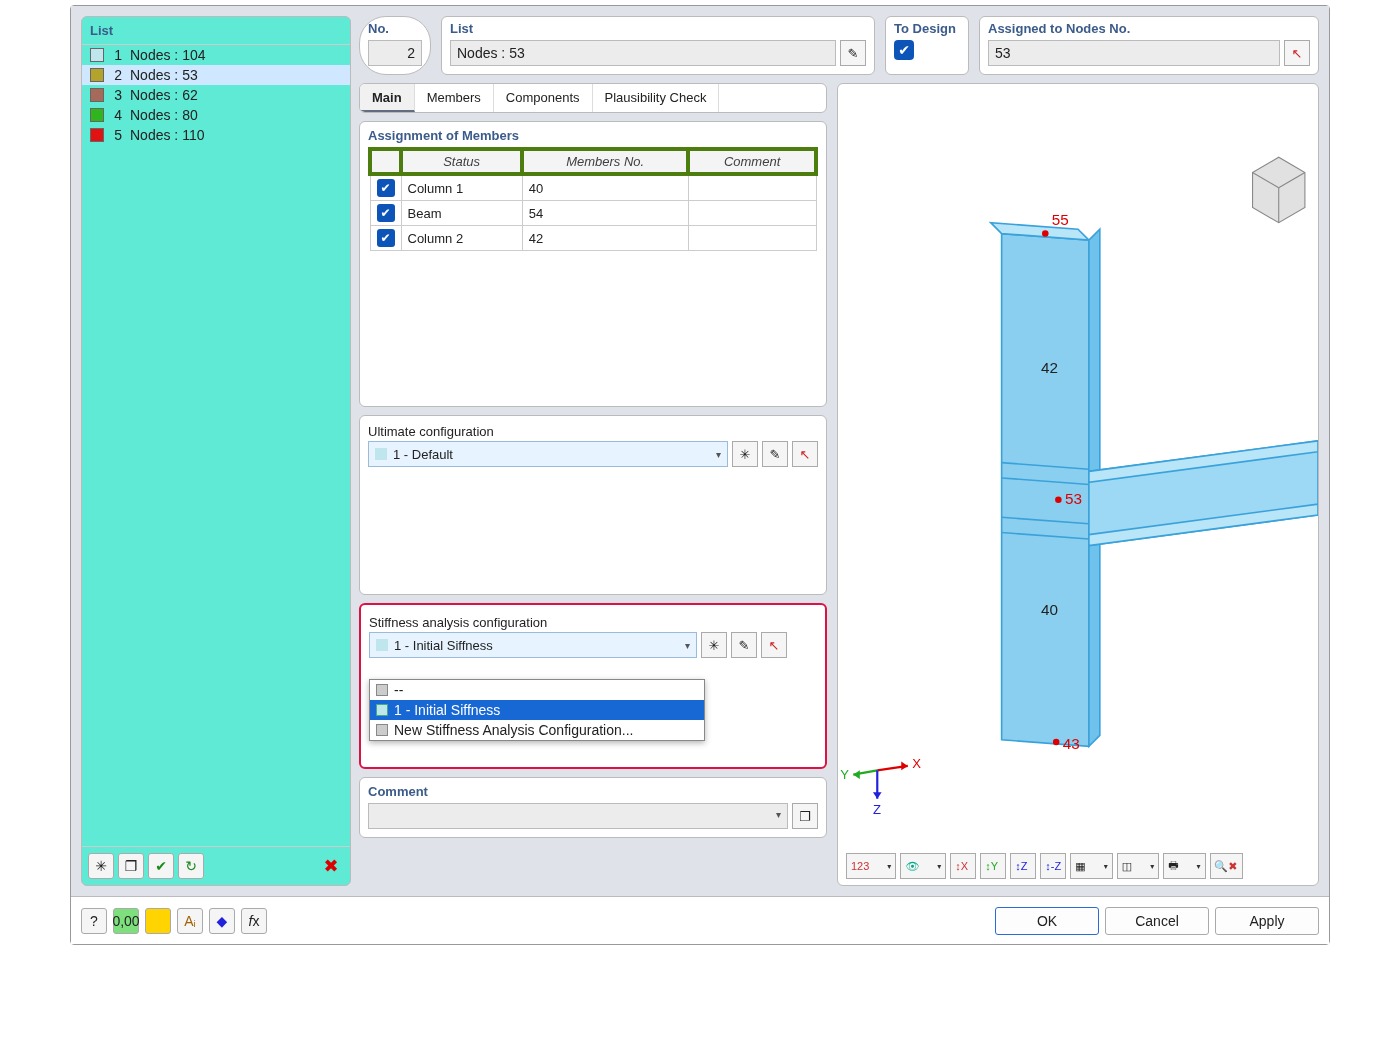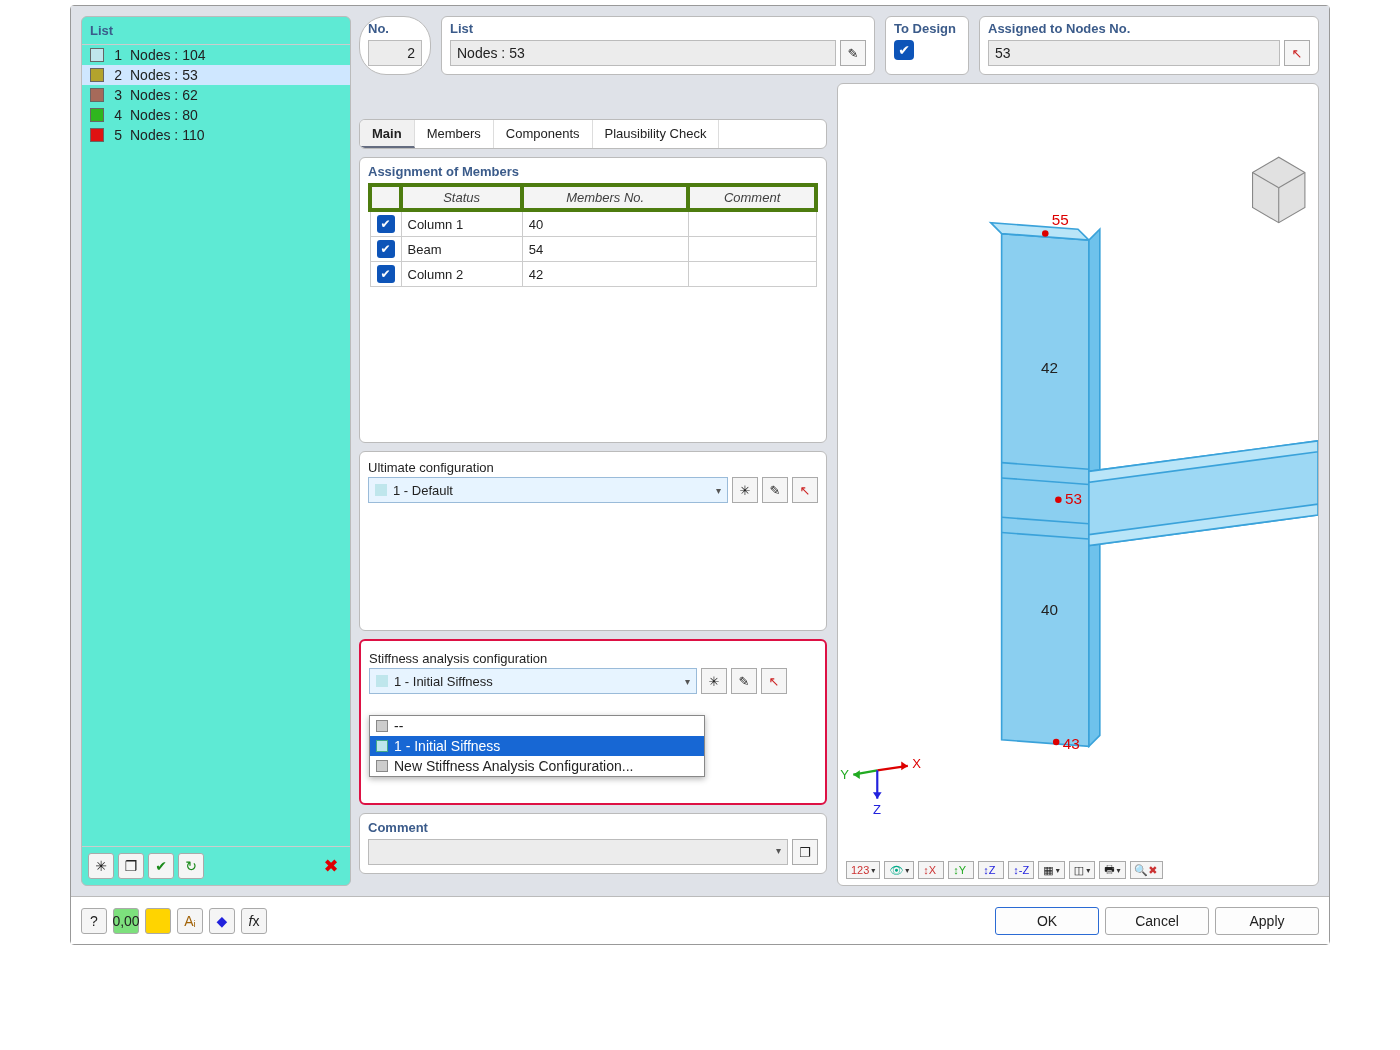--- a/index.html
+++ b/index.html
@@ -24,21 +24,21 @@
   .header-row { display:flex; gap:10px; }
   .field-box { background:#fff; border:1px solid #bbb; border-radius:6px; padding:4px 8px 8px 8px; flex:1; }
   .field-box.small { flex:0 0 72px;border-radius:27px; }
   .field-box.mid { flex:0 0 84px; }
   .field-title { font-weight:bold; color:#3b5b8a; font-size:13px; margin-bottom:4px; }
   .grey-input { background:#ececec; border:1px solid #bbb; height:26px; display:flex; align-items:center; padding:0 6px; font-size:14px; }
   .name-row { display:flex; gap:4px; align-items:center; }
   .sm-icon { width:26px; height:26px; border:1px solid #aaa; display:flex; align-items:center; justify-content:center; background:#f5f5f5; }
   .checkbox { width:20px; height:20px; background:#0d54b8; border-radius:4px; display:flex; align-items:center; justify-content:center; color:#fff; font-size:14px; }
   .main-area { flex:1; display:flex; gap:10px; }
-  .left-main { flex:0 0 468px; display:flex; flex-direction:column; gap:8px;margin-top:36px; }
+  .left-main { flex:0 0 468px; display:flex; flex-direction:column; gap:8px; }
   .right-main { flex:1; background:#fff; border:1px solid #bbb; border-radius:6px; position:relative; }
   .tabs-bar { background:#fff; border:1px solid #bbb; border-radius:6px; display:flex; height:30px; align-items:stretch; overflow:hidden; }
   .tab { padding:6px 12px; font-size:13px; color:#222; border-right:1px solid #ddd; }
   .tab.active { background:#f1f1f1; font-weight:600; border-bottom:2px solid #646c80; }
   .block { background:#fff; border:1px solid #bbb; border-radius:6px; padding:4px 8px 8px 8px; }
   .block-title { font-weight:bold; color:#3b5b8a; font-size:13px; padding:2px 0 4px 0; }
   table.members { width:100%; border-collapse:collapse; font-size:13px; }
   table.members th { background:#f4f4f4; border:4px solid #4d7c0f; padding:3px 6px; font-weight:normal; color:#404040;font-style:italic; }
   table.members td { border:1px solid #ccc; padding:3px 6px; }
   .cb { width:18px; height:18px; background:#0d54b8; border-radius:3px; display:inline-flex; align-items:center; justify-content:center; color:#fff; font-size:12px; }
@@ -48,21 +48,21 @@
   .dropdown .chip2 { width:12px; height:12px; background:#bfe6ec; margin-right:6px; }
   .dropdown .arrow { position:absolute; right:6px; color:#555; font-size:10px; }
   .highlighted-block { border:2px solid #d14; border-radius:6px; padding:6px 8px 40px 8px; background:#fff; position:relative; min-height:166px; }
   .dd-list { position:absolute; left:8px; top:74px; width:336px; border:1px solid #888; background:#fff; box-shadow:0 2px 6px rgba(0,0,0,.3); z-index:10; }
   .dd-opt { display:flex; align-items:center; padding:2px 6px; gap:6px; font-size:14px; }
   .dd-opt.sel { background:#1767d4; color:#fff; }
   .dd-opt .chip3 { width:12px; height:12px; background:#ccc; border:1px solid #888; }
   .dd-opt.sel .chip3 { background:#bfe6ec; border-color:#4a8; }
   .prev-svg { position:absolute; inset:0; width:100%; height:100%; }
   .toolbar3d { position:absolute; left:8px; right:8px; bottom:6px; display:flex; gap:4px; align-items:center; flex-wrap:wrap; }
-  .tb-btn { height:18px; min-width:26px; border:1px solid #aaa; background:#f5f5f5; display:flex; align-items:center; justify-content:space-between; padding:0 4px; gap:2px; font-size:11px; }
+  .tb-btn { height:26px; min-width:26px; border:1px solid #aaa; background:#f5f5f5; display:flex; align-items:center; justify-content:space-between; padding:0 4px; gap:18px; font-size:11px; }
   .tb-btn .arw { font-size:8px; color:#333; }
   .bottom-bar { height:48px; border-top:1px solid #bbb; display:flex; align-items:center; padding:0 10px; gap:6px; background:#fff; }
   .btn { height:28px; min-width:104px; border:1px solid #aaa; background:#fdfdfd; border-radius:3px; display:flex; align-items:center; justify-content:center; font-size:14px; }
   .btn.primary { border:1px solid #2b6bd4; }
   .comment-row { display:flex; gap:4px; align-items:center; }
   .grey-dd { flex:1; height:26px; background:#ececec; border:1px solid #bbb; position:relative; }
   .grey-dd .arrow { position:absolute; right:6px; top:5px; font-size:10px; color:#555; }
   .block.tall { height:286px; }
   .block.mid-h { height:180px; }
   .block.comment-b { }

